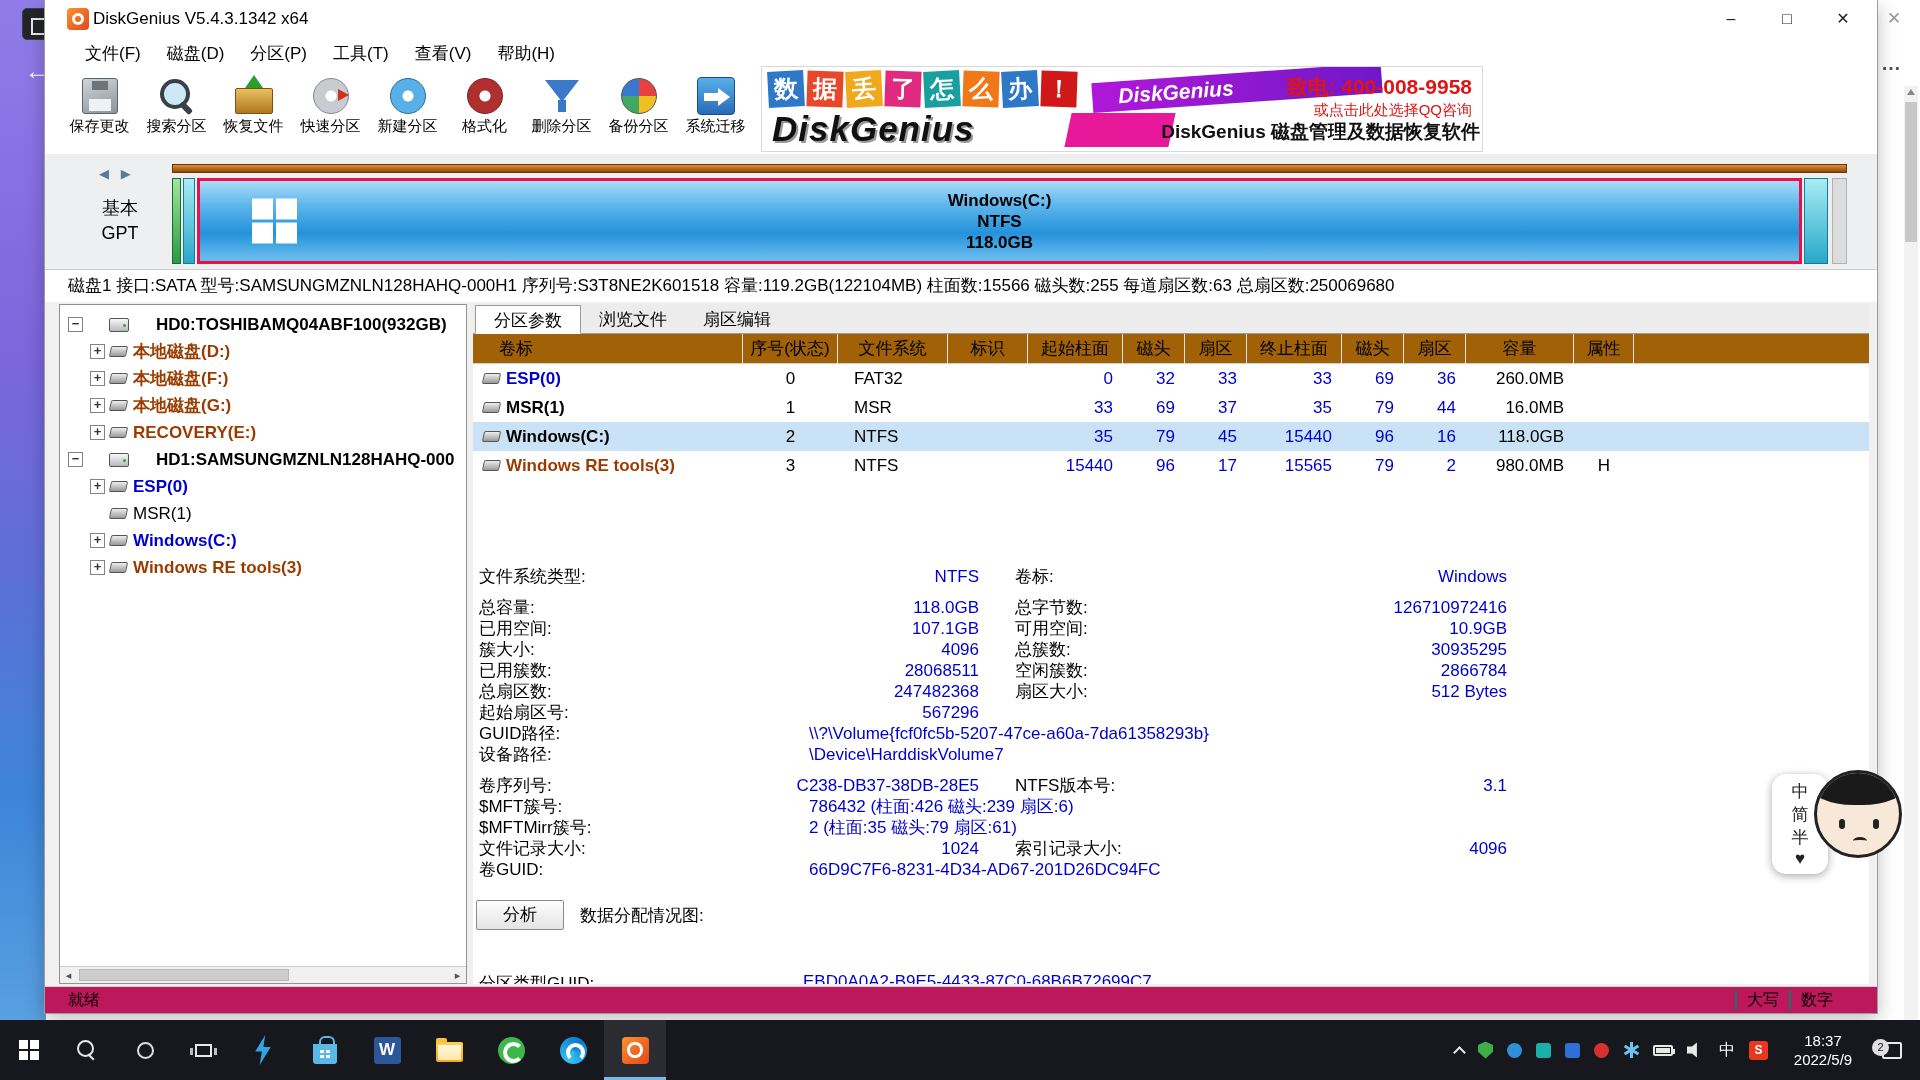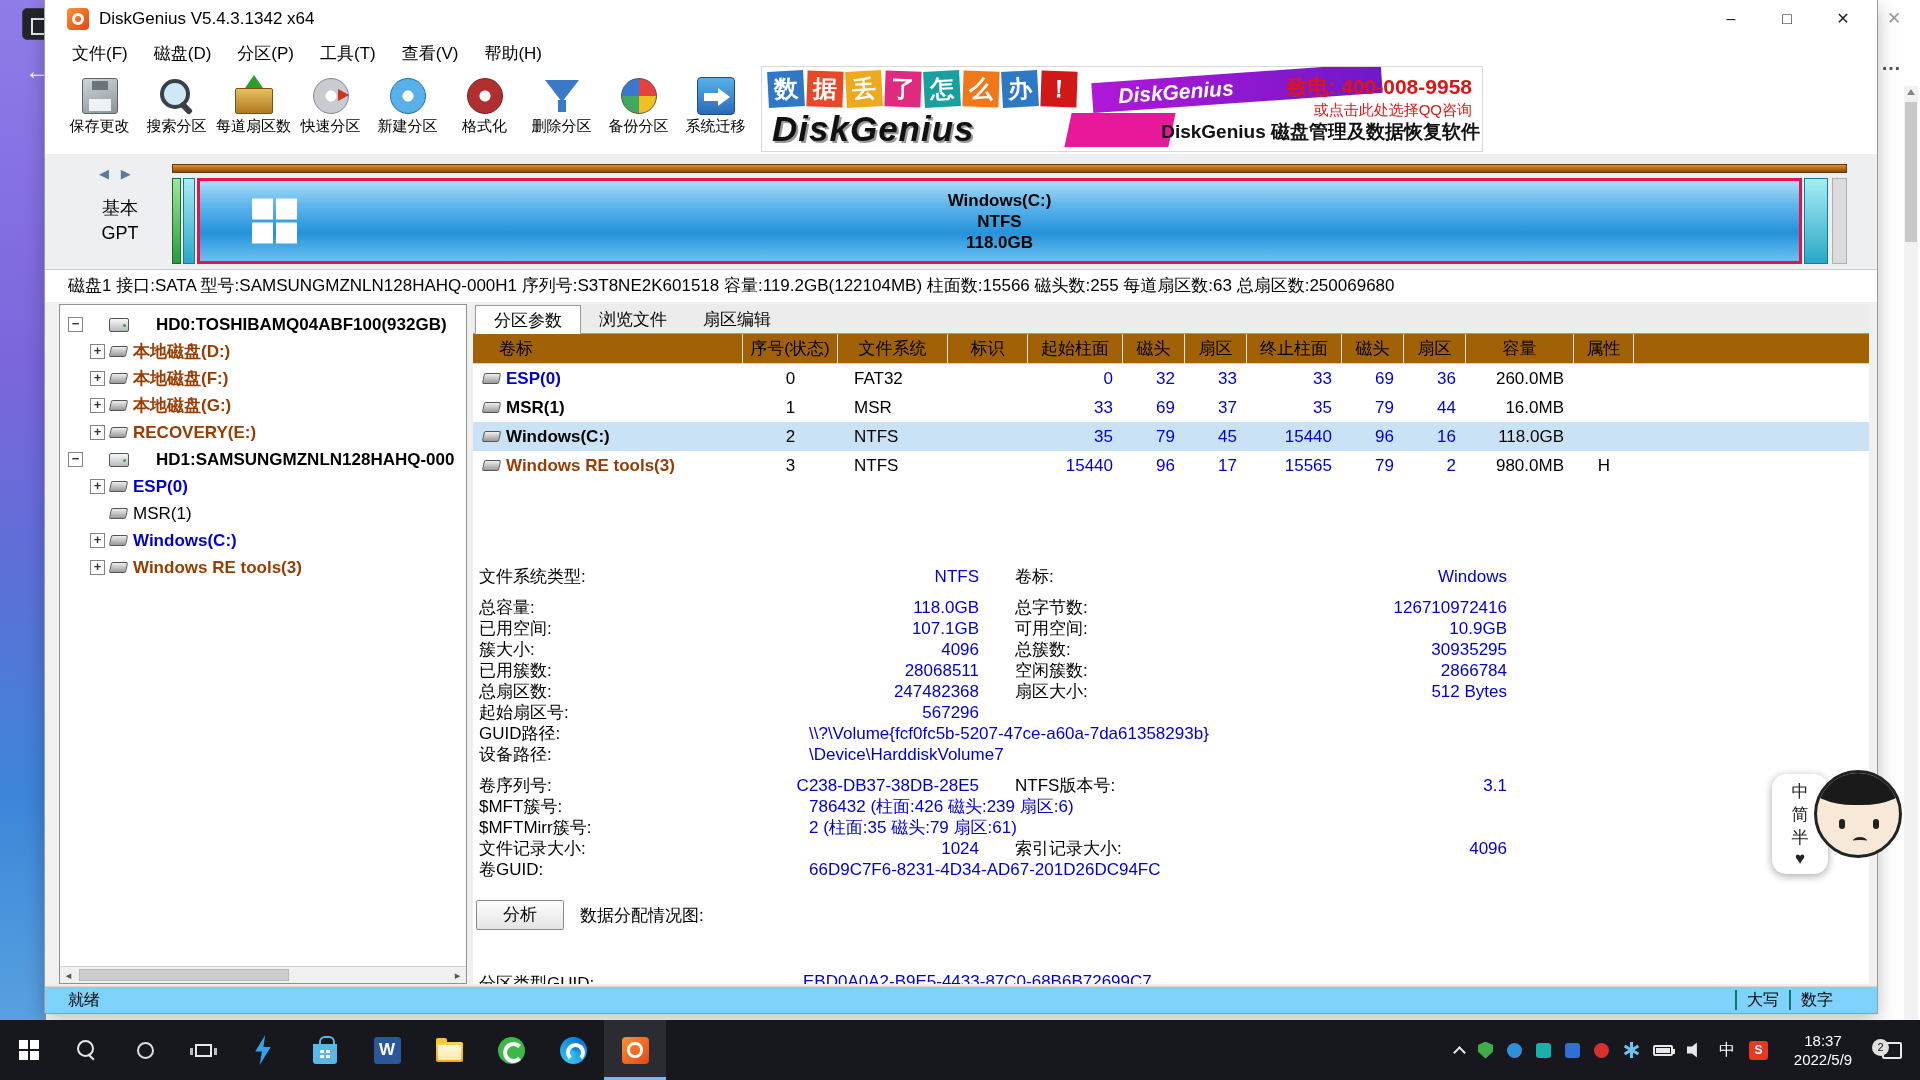--- a/index.html
+++ b/index.html
@@ -24,26 +24,26 @@
   #bgscroll .thumb { position:absolute; top:16px; left:1px; width:12px; height:140px; background:#c8c8c8; }
 
   
   #win { position:absolute; left:44px; top:0; width:1834px; height:1014px; background:#fff;
          border:1px solid #9b9b9b; border-top:none; box-shadow:0 6px 18px rgba(0,0,0,.25); }
 
   .titlebar { position:absolute; left:0; top:0; right:0; height:38px; background:#fff; display:flex; align-items:center; }
   .dg-logo { background:linear-gradient(135deg,#ff9030,#e04818); border-radius:4px; position:relative; }
   .dg-logo::after { content:""; position:absolute; inset:22%; border:3px solid #fff; border-radius:50%; }
   .titlebar .dg-logo { width:22px; height:22px; margin-left:22px; }
-  .title-text { margin-left:10px; font-size:17px; }
+  .title-text { margin-left:4px; font-size:17px; }
   .titlebar .spacer { flex:1; }
   .wbtn { width:56px; height:38px; line-height:38px; text-align:center; font-size:16px; color:#222; }
   .wbtn:last-child { margin-right:6px; }
 
-  .menubar { position:absolute; left:0; top:38px; right:0; height:32px; display:flex; align-items:center; padding-left:14px; }
+  .menubar { position:absolute; left:0; top:38px; right:0; height:32px; display:flex; align-items:center; padding-left:27px; }
   .menu-item { padding:0 13px; font-size:17px; height:28px; line-height:28px; }
 
   .toolbar { position:absolute; left:0; top:70px; right:0; height:84px; display:flex; align-items:flex-start; padding-left:16px; background:#fff; }
   .tbtn { width:77px; height:82px; display:flex; flex-direction:column; align-items:center; padding-top:5px; }
   .tlabel { font-size:15px; white-space:nowrap; }
   .ic { width:42px; height:42px; position:relative; }
   .ic-save { background:linear-gradient(160deg,#cfd6da,#8a949a); border:1px solid #5a646a; border-radius:3px; width:36px; height:36px; margin:3px; }
   .ic-save::before { content:""; position:absolute; left:9px; right:9px; top:2px; height:9px; background:#6a747a; }
   .ic-save::after { content:""; position:absolute; left:6px; right:6px; bottom:2px; height:12px; background:#eef2f4; }
   .ic-search::before { content:""; position:absolute; left:4px; top:4px; width:22px; height:22px; border:4px solid #384048; border-radius:50%; background:#cfe8f8; }
@@ -154,21 +154,21 @@
   .dv { color:#0000cd; text-align:right; white-space:nowrap; }
   .dl2 { color:#000; padding-left:36px; white-space:nowrap; }
   .dv2 { color:#0000cd; text-align:right; white-space:nowrap; }
   .dvw { color:#0000cd; text-align:left; padding-left:165px; white-space:nowrap; }
   .analyzerow { position:absolute; left:3px; top:596px; display:flex; align-items:center; gap:16px; }
   .btn3d { width:88px; height:30px; background:linear-gradient(#fdfdfd,#e4e4e4); border:1px solid #8a8a8a; border-radius:2px; font-size:17px; text-align:center; line-height:28px; }
   .alloc-label { font-size:17px; }
   .ptype { position:absolute; left:6px; top:668px; font-size:17px; }
   .ptype .val { position:absolute; left:324px; color:#0000cd; white-space:nowrap; }
 
-  .statusbar { position:absolute; left:0; top:986px; right:0; height:27px; background:#7dd3fc; border-top:1px solid #d4d4d4; display:flex; align-items:center; font-size:16px; }
+  .statusbar { position:absolute; left:0; top:986px; right:0; height:27px; background:#be185d; border-top:1px solid #d4d4d4; display:flex; align-items:center; font-size:16px; }
   .statusbar .ready { margin-left:23px; }
   .statusbar .sp { flex:1; }
   .scell { width:54px; text-align:center; border-left:2px solid #0f766e; height:20px; line-height:20px; }
   .send { width:34px; }
 
   
   #taskbar { position:absolute; left:0; top:1020px; width:1920px; height:60px; background:#16181d; display:flex; align-items:center; z-index:50; }
   .tb-cell { width:58px; height:60px; display:flex; align-items:center; justify-content:center; }
   .tb-app { width:62px; height:60px; display:flex; align-items:center; justify-content:center; }
   .tb-app.active { background:rgba(255,255,255,.09); box-shadow:inset 0 -3px 0 #76b9ed; }
@@ -269,21 +269,21 @@
       <div class="tbtn">
         <div class="ic ic-save"></div>
         <div class="tlabel">保存更改</div>
       </div>
       <div class="tbtn">
         <div class="ic ic-search"></div>
         <div class="tlabel">搜索分区</div>
       </div>
       <div class="tbtn">
         <div class="ic ic-recover"></div>
-        <div class="tlabel">每道扇区数</div>
+        <div class="tlabel">恢复文件</div>
       </div>
       <div class="tbtn">
         <div class="ic ic-quick"></div>
         <div class="tlabel">快速分区</div>
       </div>
       <div class="tbtn">
         <div class="ic ic-new"></div>
         <div class="tlabel">新建分区</div>
       </div>
       <div class="tbtn">

